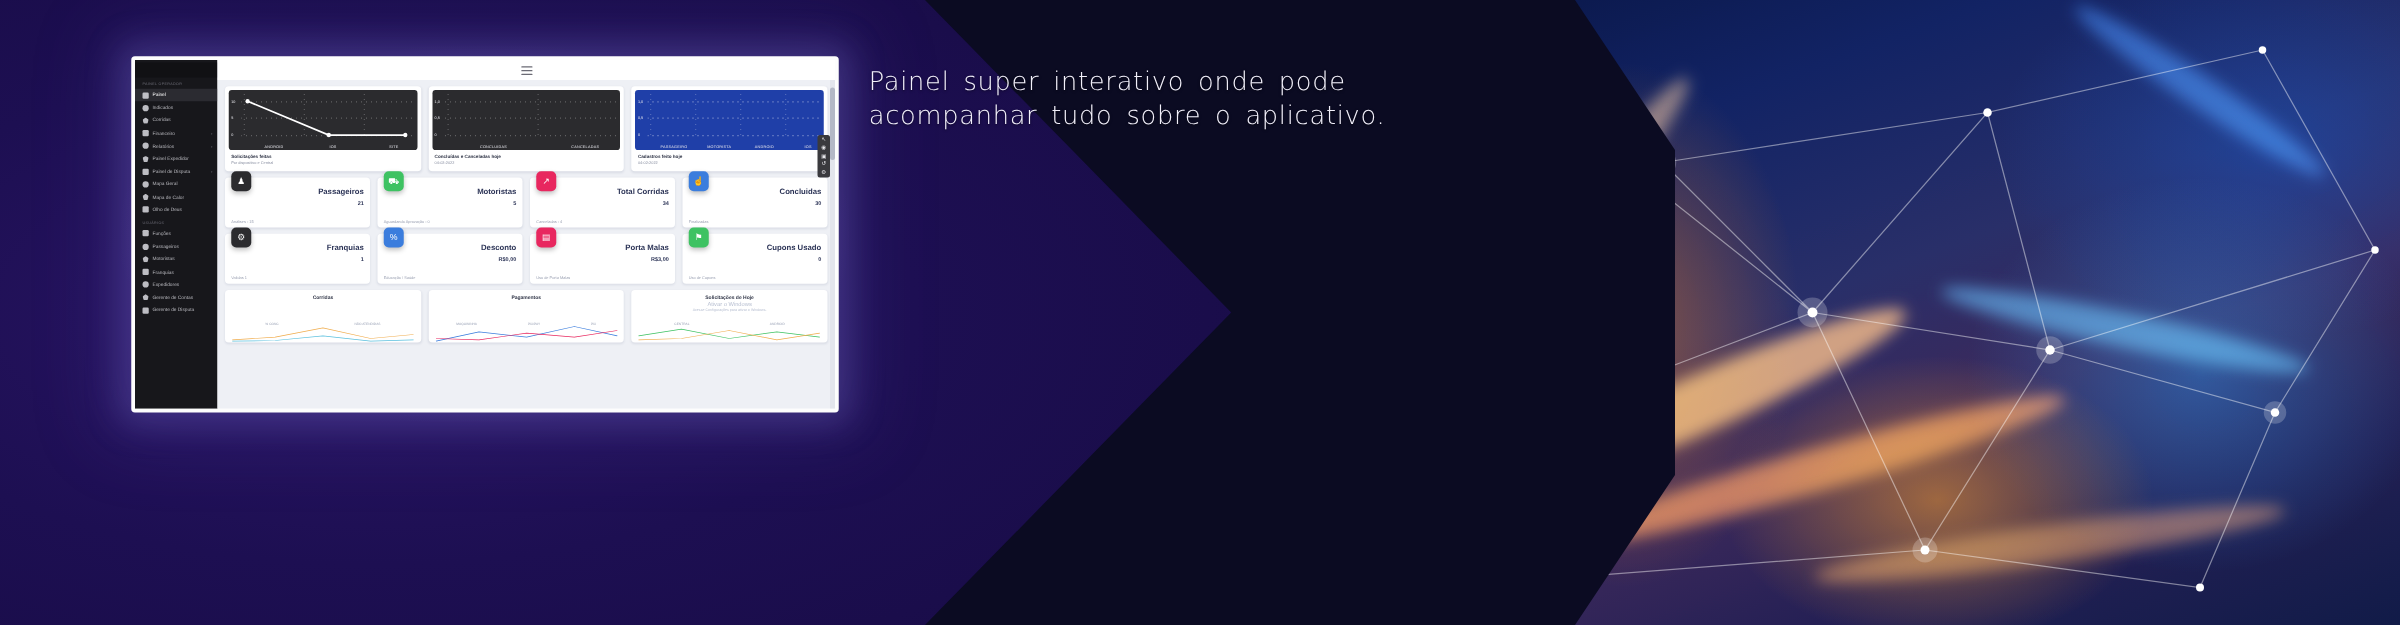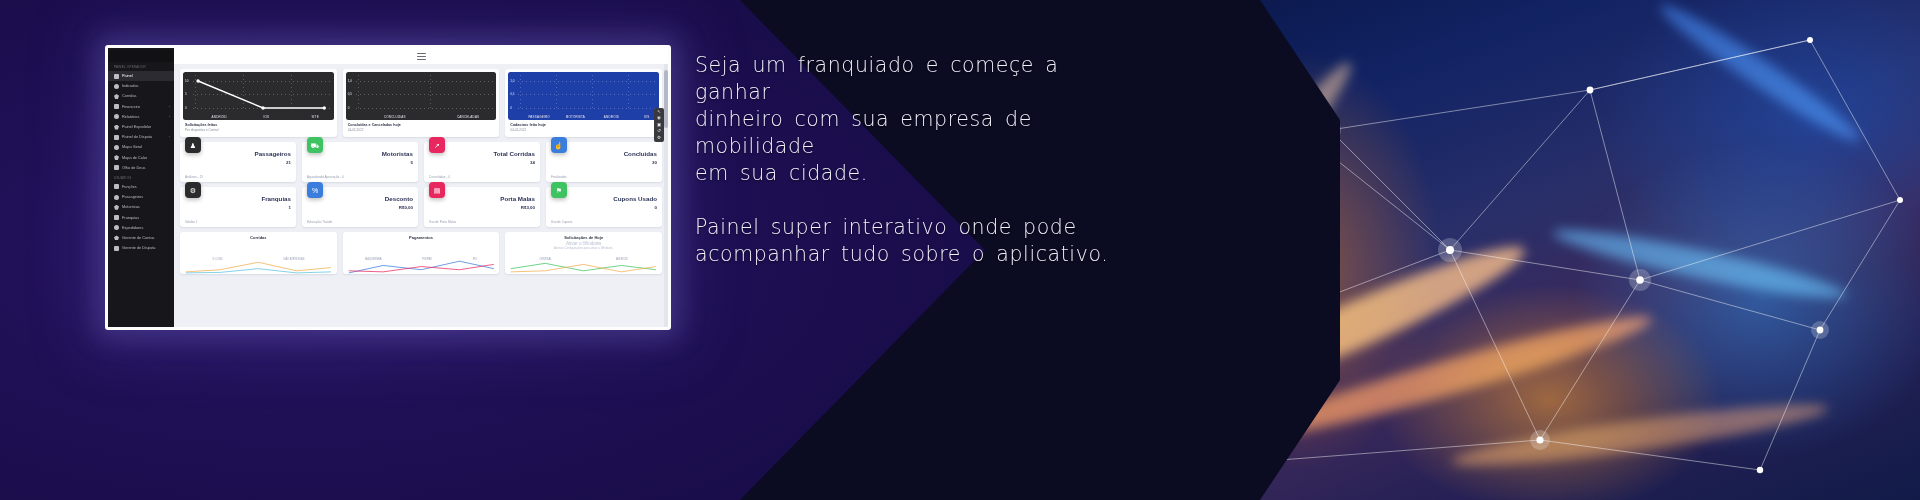--- a/index.html
+++ b/index.html
@@ -217,23 +217,20 @@
           <circle cx="420" cy="440" r="10"></circle>
         <circle cx="700" cy="330" r="9"></circle>
       </g>
     </svg>
   </div>
 
   <div class="chevron"></div>
   <div class="navy-wedge"></div>
 
   <div class="copy">
-    <p>Seja um franquiado e começe a ganhar
-dinheiro com sua empresa de mobilidade
-em sua cidade.</p>
     <p>Painel super interativo onde pode
 acompanhar tudo sobre o aplicativo.</p>
   </div>
 
   <div class="shot-glow"></div>
   <div class="shot">
 
     <div class="sb">
       <div class="sb-top"></div>
       <div class="sb-sec">PAINEL OPERADOR</div>

